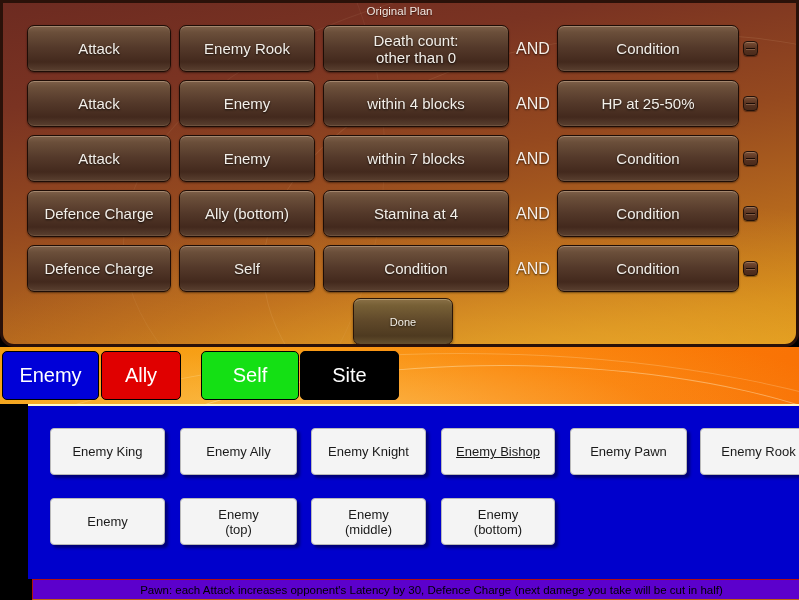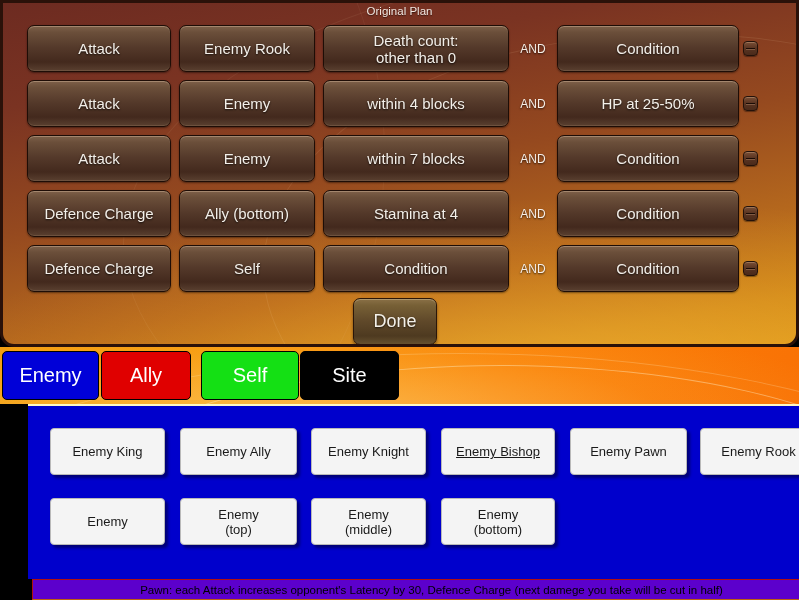--- a/index.html
+++ b/index.html
@@ -97,21 +97,21 @@
   .andlbl {
     position: absolute;
     left: 506px;
     top: 4px;
     width: 48px;
     height: 47px;
     display: flex;
     align-items: center;
     justify-content: center;
     color: #f7efe8;
-    font-size: 12px;
+    font-size: 16px;
     text-shadow: 0 1px 2px rgba(0,0,0,0.7);
   }
 
   .minus-btn {
     position: absolute;
     left: 740px;
     top: 20px;
     width: 15px;
     height: 15px;
     box-sizing: border-box;
@@ -129,31 +129,31 @@
     height: 1px;
     margin-top: -1px;
     background: #1b0c05;
     box-shadow: 0 1px 0 rgba(255,210,170,0.25);
   }
 
   #done-btn {
     position: absolute;
     left: 350px;
     top: 295px;
-    width: 84px;
+    width: 100px;
     height: 47px;
     box-sizing: border-box;
     border: 1px solid #2a1609;
     border-radius: 7px;
     background: linear-gradient(to bottom, #8a7047 0%, #776036 14%, #60492a 48%, #4e3a20 82%, #65502f 100%);
     box-shadow:
       inset 0 1px 0 rgba(255,240,200,0.32),
       0 2px 3px rgba(0,0,0,0.45);
     color: #f4f0e8;
-    font-size: 18px;
+    font-size: 11px;
     display: flex;
     align-items: center;
     justify-content: center;
     text-shadow: 0 1px 2px rgba(0,0,0,0.7);
     cursor: pointer;
     z-index: 6;
   }
 
   
   #tabstrip {
@@ -294,21 +294,21 @@
         </div>
       </div>
 
     <div id="done-btn">Done</div>
   </div>
 
   <div id="tabstrip">
     <div class="arc t1"></div>
     <div class="arc t2"></div>
   <div class="tab" style="left: 2px; width: 97px; background: rgb(0, 0, 216); color: rgb(255, 255, 255);">Enemy</div>
-      <div class="tab" style="left: 101px; width: 90px; background: rgb(224, 0, 0); color: rgb(255, 255, 255);">Ally</div>
+      <div class="tab" style="left: 101px; width: 80px; background: rgb(224, 0, 0); color: rgb(255, 255, 255);">Ally</div>
       <div class="tab" style="left: 201px; width: 98px; background: rgb(20, 224, 20); color: rgb(255, 255, 255);">Self</div>
       <div class="tab" style="left: 300px; width: 99px; background: rgb(0, 0, 0); color: rgb(255, 255, 255);">Site</div>
     </div>
 
   <div id="entity-panel" style="background: rgb(0, 0, 204);">
       <div class="chip" style="left: 22px; width: 115px; top: 22px;">Enemy King</div>
       <div class="chip" style="left: 152px; width: 117px; top: 22px;">Enemy Ally</div>
       <div class="chip" style="left: 283px; width: 115px; top: 22px;">Enemy Knight</div>
       <div class="chip" style="left: 413px; width: 114px; top: 22px; text-decoration: underline;">Enemy Bishop</div>
       <div class="chip" style="left: 542px; width: 117px; top: 22px;">Enemy Pawn</div>

